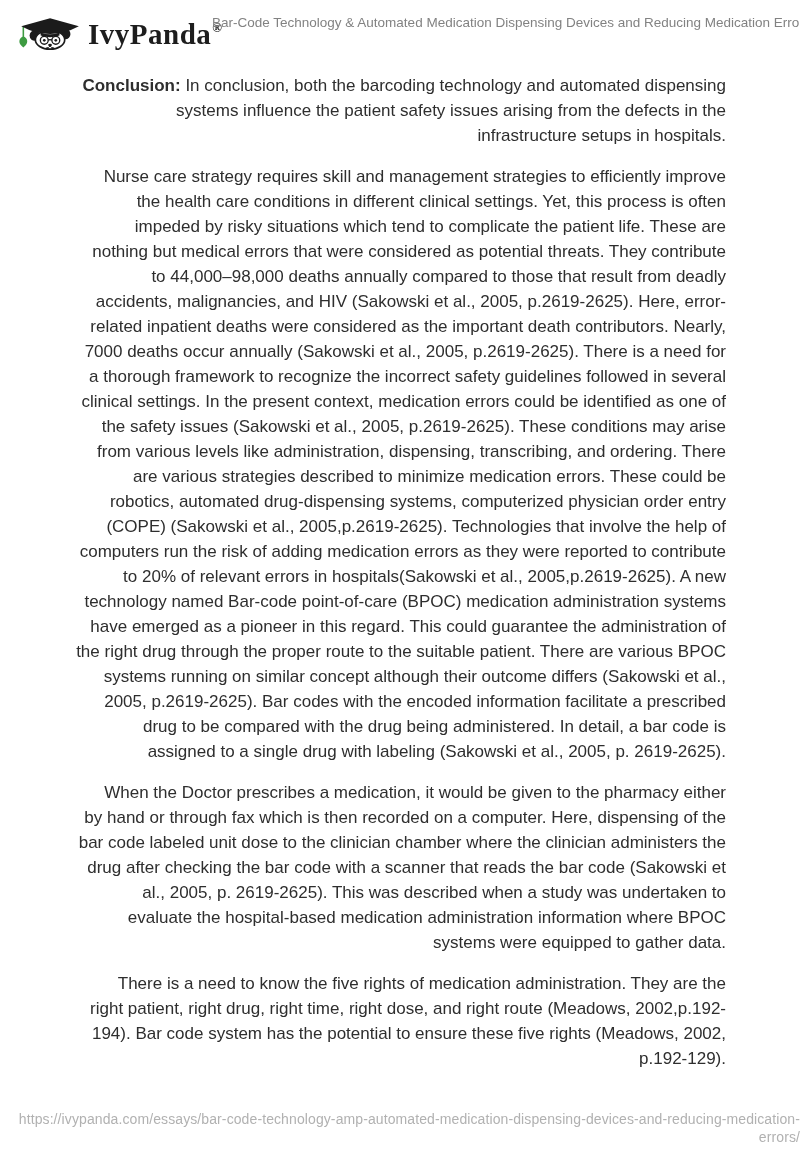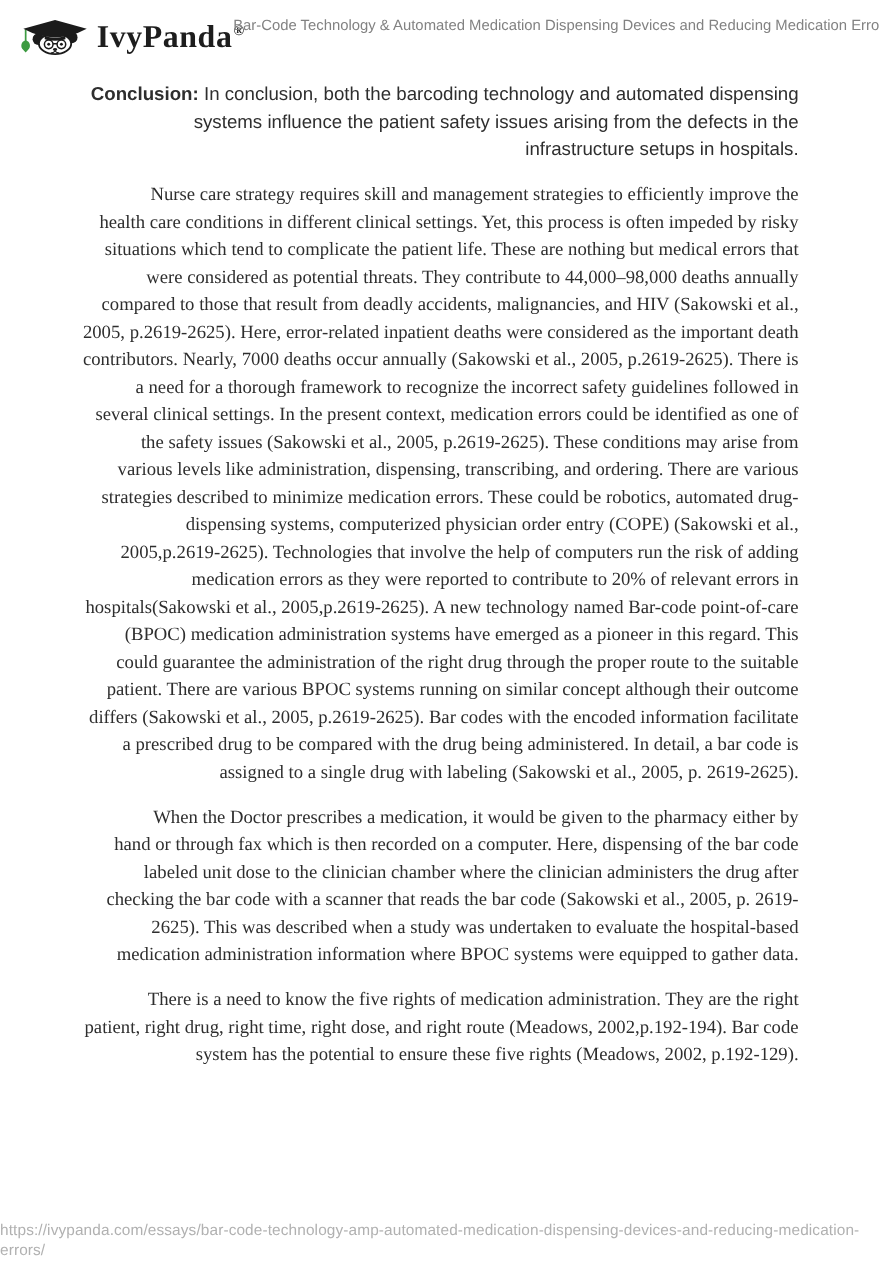--- a/index.html
+++ b/index.html
@@ -70,29 +70,29 @@
     left: 75px;
     width: 651px;
   }
   .content p {
     font-size: 17px;
     line-height: 25px;
     color: #2e2e2e;
     margin: 0 0 16px 0;
     text-align: right;
   }
-  .content p.indented { text-indent: 28px; font-family: Liberation Serif, serif; }
+  .content p.indented { text-indent: 28px; }
   .content strong { font-weight: 700; color: #2e2e2e; }
 
   
   .footer {
     position: absolute;
     left: 0; right: 0;
     bottom: 14px;
-    text-align: left;
+    text-align: right;
   }
   .source-url {
     font-size: 14px;
     color: #b1b1b1;
     letter-spacing: 0.1px;
   }
 </style>
 </head>
 <body>
 

